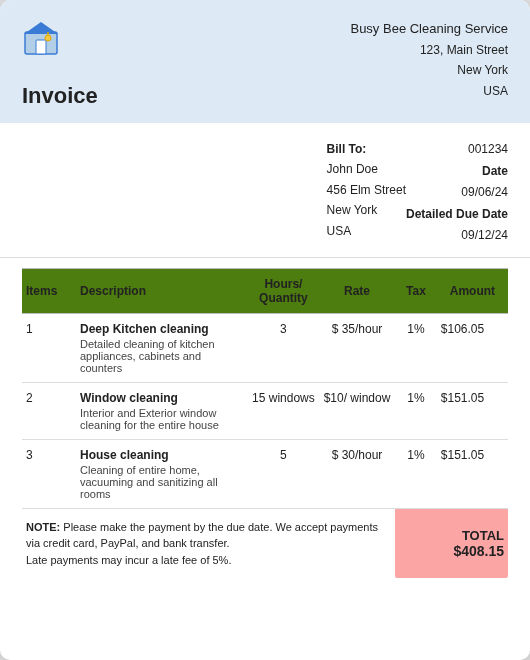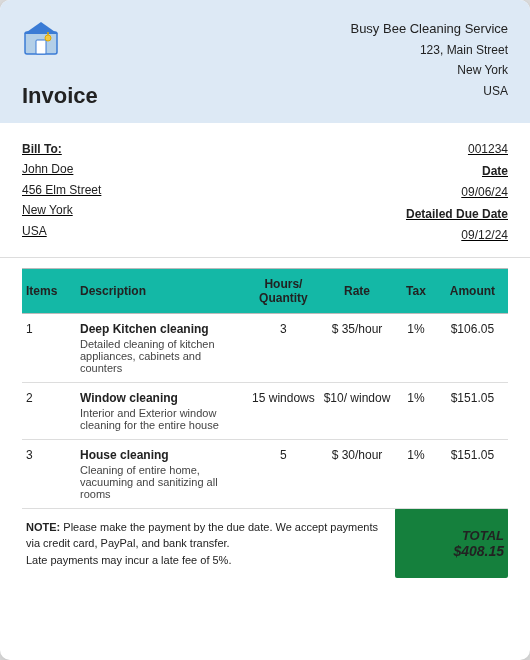--- a/index.html
+++ b/index.html
@@ -49,24 +49,23 @@
       font-size: 12px;
       color: #222;
       line-height: 1.7;
     }
     .company-name {
       font-weight: normal;
       font-size: 13px;
     }
     .bill-section {
       display: flex;
-      justify-content: space-between;
+      justify-content: flex-end;
       padding: 16px 22px 10px 22px;
       border-bottom: 1px solid #ddd;
-      text-decoration: underline;
     }
     .bill-left {
       font-size: 12px;
       color: #222;
       line-height: 1.7;
     }
     .bill-label {
       font-weight: bold;
       font-size: 12px;
     }
@@ -90,59 +89,58 @@
     }
     thead tr {
       border-top: 1px solid #bbb;
       border-bottom: 1px solid #bbb;
     }
     thead th {
       padding: 8px 4px;
       text-align: left;
       font-weight: bold;
       color: #222;
-      background: #14b8a6;
+      background: #4d7c0f;
       margin-left: 24px;
     }
     thead th.right { text-align: center; }
     thead th.center { text-align: center; }
     tbody tr {
       border-bottom: 1px solid #ddd;
       vertical-align: top;
     }
     tbody td {
       padding: 8px 4px;
       color: #222;
       vertical-align: top;
     }
     tbody td.center { text-align: center; }
-    tbody td.right { text-align: center; }
+    tbody td.right { text-align: left; }
     .item-num { text-align: left; }
     .item-desc-main { font-weight: bold; }
     .item-desc-sub { font-weight: normal; color: #444; font-size: 11px; margin-top: 2px; }
     .footer-row td {
       border-bottom: none;
       padding: 10px 4px;
     }
     .note-cell {
       font-size: 11px;
       color: #222;
       line-height: 1.5;
     }
     .note-label { font-weight: bold; }
     .total-cell {
       text-align: right;
       font-weight: bold;
       font-size: 13px;
       color: #222;
-      background: #15803d;
+      background: #fca5a5;
       border-radius: 2px;
       padding: 10px 6px;
       vertical-align: middle;
-      font-style: italic;
     }
     .total-label { font-weight: bold; font-size: 13px; }
     .total-amount { font-size: 14px; font-weight: bold; }
   </style>
 </head>
 <body>
 
 <div class="page">
 
   <div class="header">

